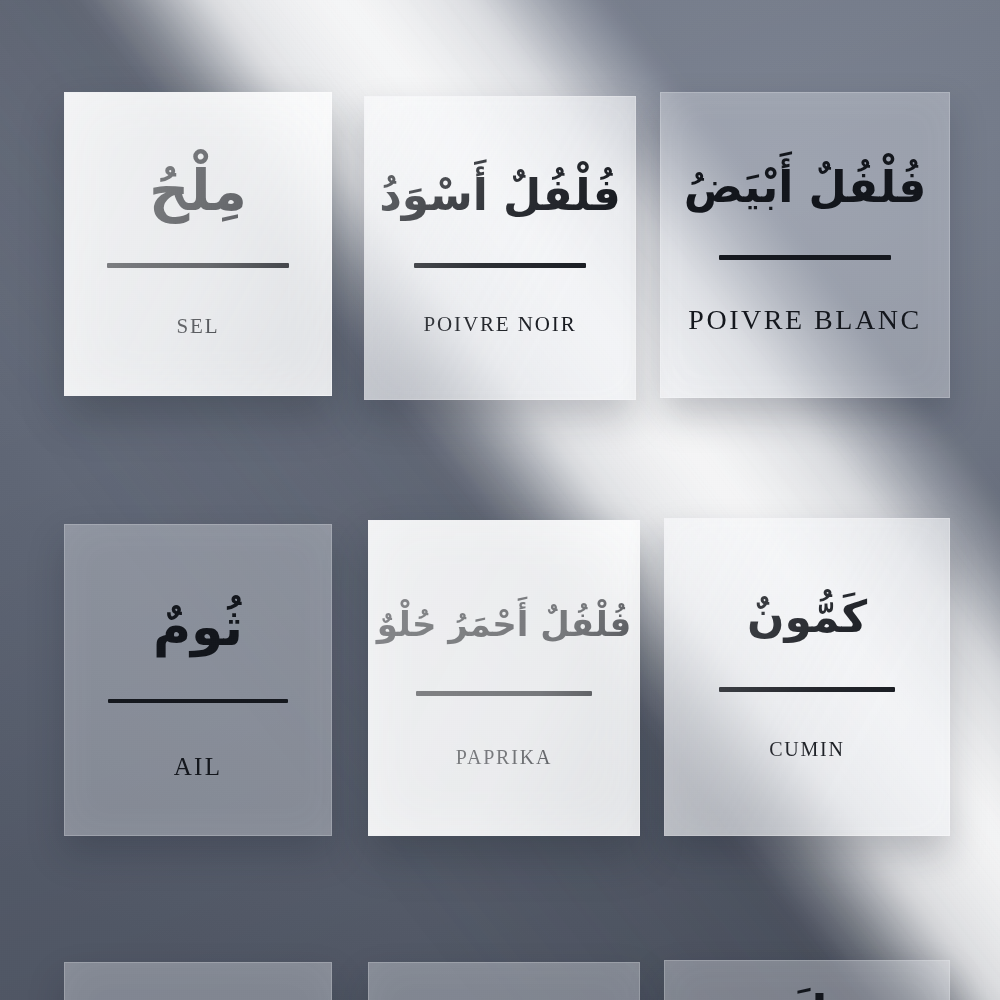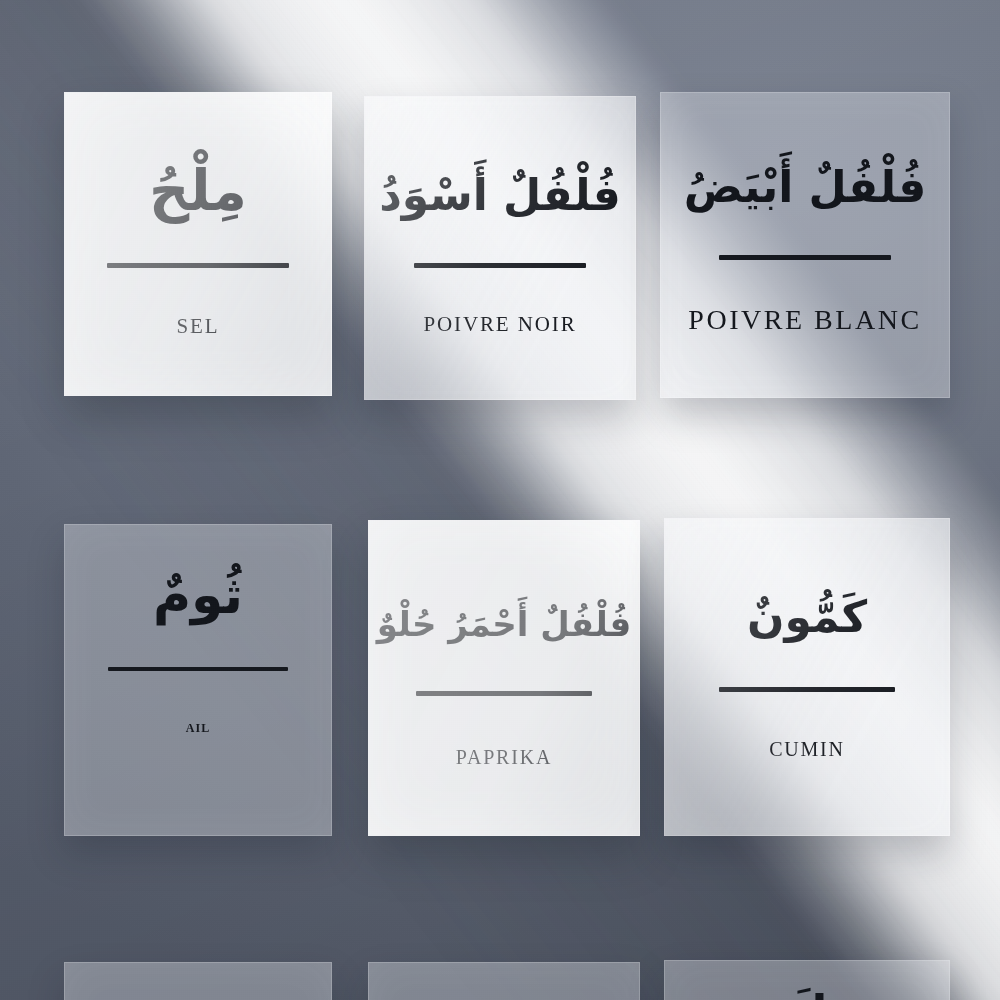--- a/index.html
+++ b/index.html
@@ -191,23 +191,23 @@
       <div class="fr" style="font-size:21px; margin-top:44px;">POIVRE NOIR</div>
     </div>
 
     <div class="card dim" style="left:660px; top:92px; width:290px; height:306px;">
       <div class="ar" style="font-size:44px; margin-top:72px;">فُلْفُلٌ أَبْيَضُ</div>
       <div class="rule" style="width:172px; height:5px; margin-top:46px;"></div>
       <div class="fr" style="font-size:28px; margin-top:44px;">POIVRE BLANC</div>
     </div>
 
     <div class="card dim" style="left:64px; top:524px; width:268px; height:312px;">
-      <div class="ar" style="font-size:52px; margin-top:44px;">ثُومٌ</div>
+      <div class="ar" style="font-size:52px; margin-top:76px;">ثُومٌ</div>
       <div class="rule" style="width:180px; height:4px; margin-top:46px;"></div>
-      <div class="fr" style="font-size:12px; margin-top:50px;font-weight:bold;">AIL</div>
+      <div class="fr" style="font-size:25px; margin-top:50px;">AIL</div>
     </div>
 
     <div class="card lit" style="left:368px; top:520px; width:272px; height:316px;">
       <div class="beamwash" style="background:linear-gradient(118deg, rgba(255,255,255,0.50) 0%, rgba(255,255,255,0.42) 60%, rgba(255,255,255,0.10) 100%);"></div>
       <div class="ar" style="font-size:34px; margin-top:86px;">فُلْفُلٌ أَحْمَرُ حُلْوٌ</div>
       <div class="rule" style="width:176px; height:5px; margin-top:50px;"></div>
       <div class="fr" style="font-size:20px; margin-top:50px;">PAPRIKA</div>
     </div>
 
     <div class="card semi" style="left:664px; top:518px; width:286px; height:318px;">

